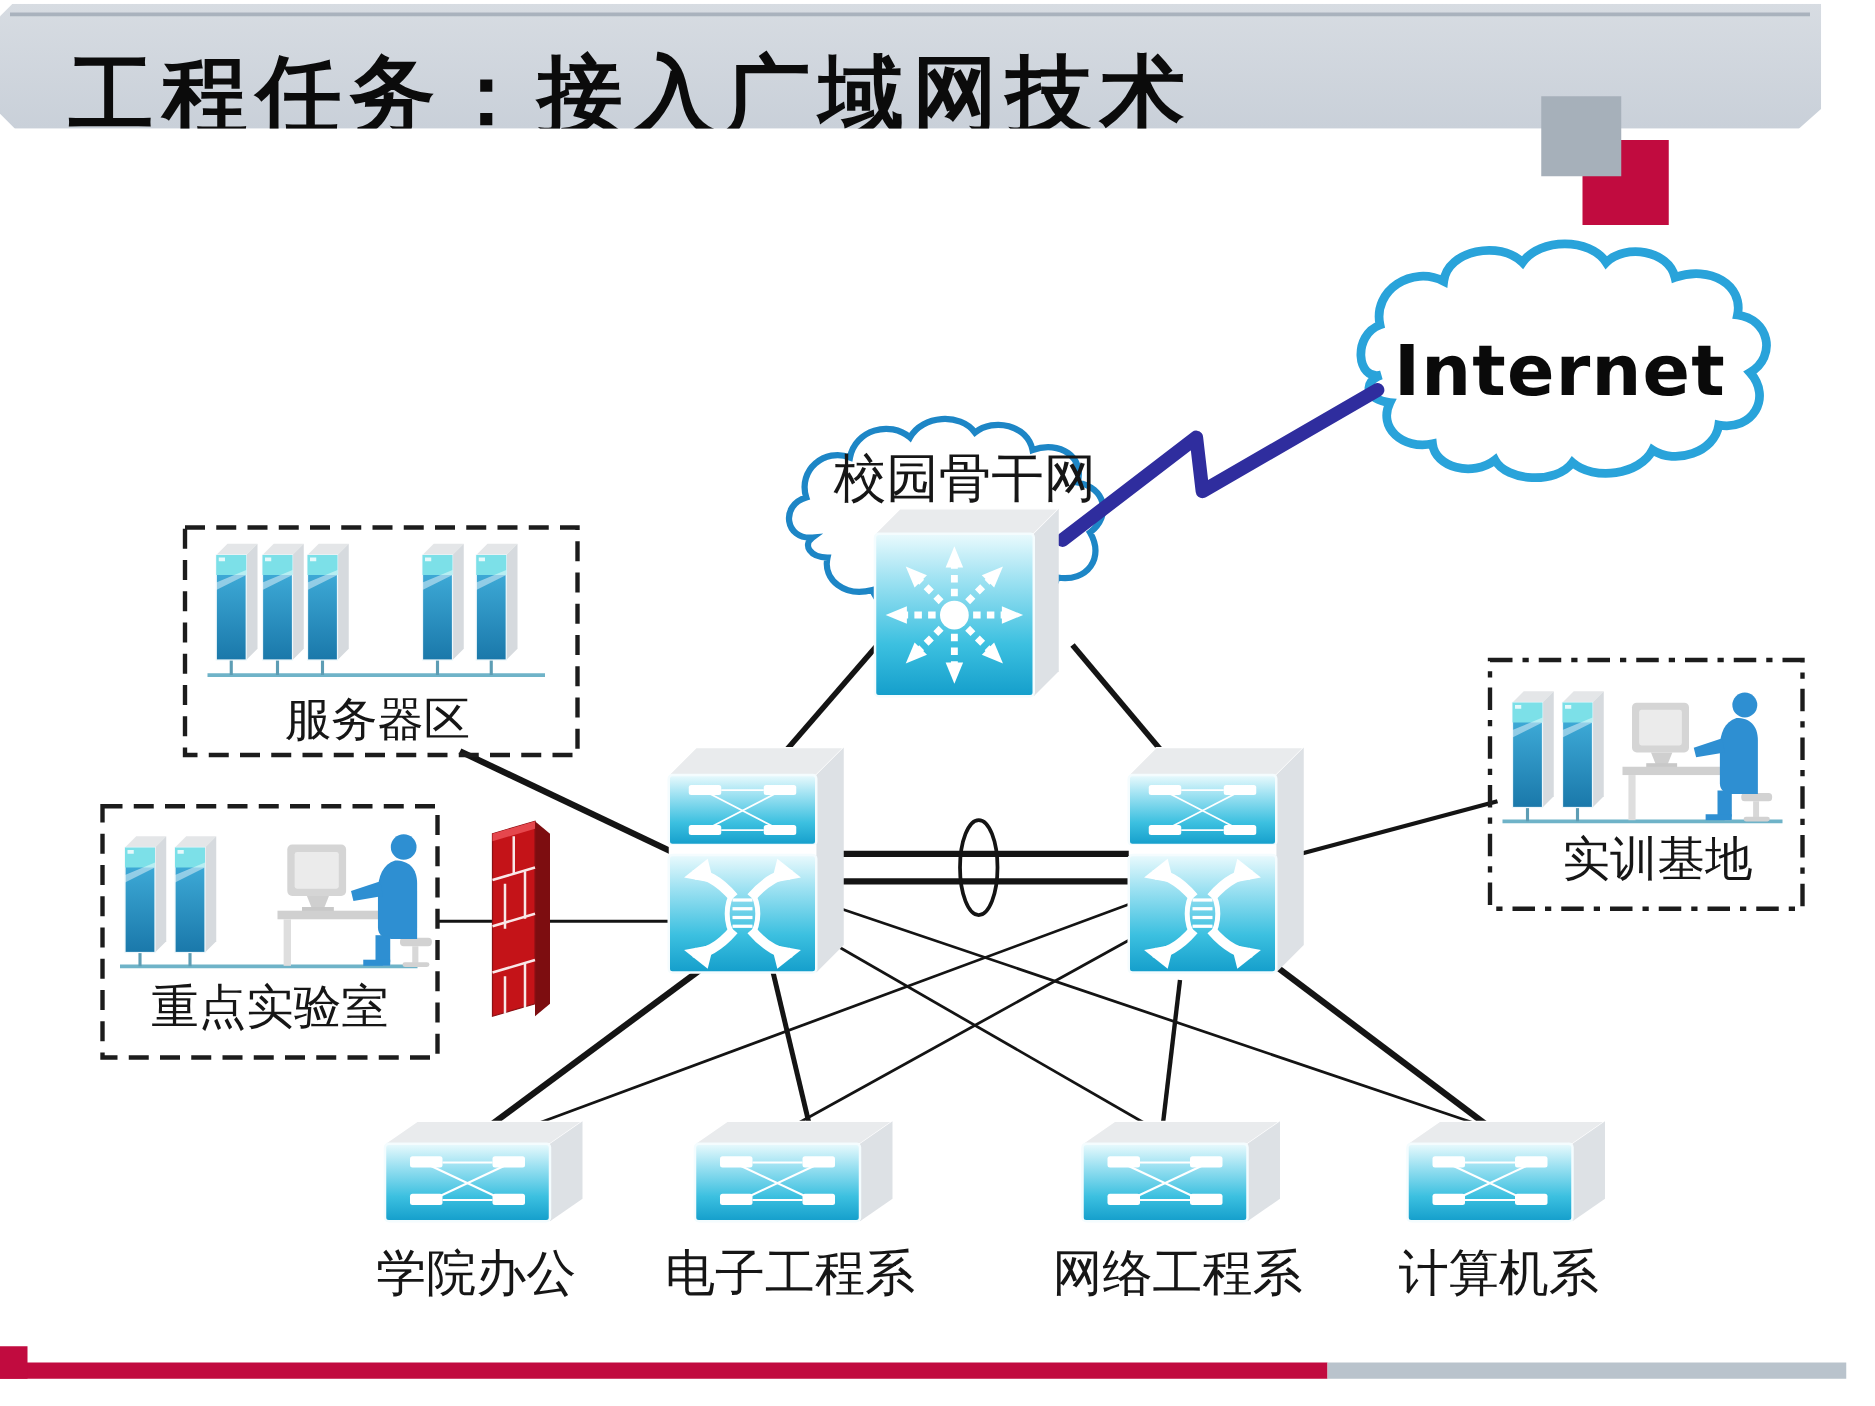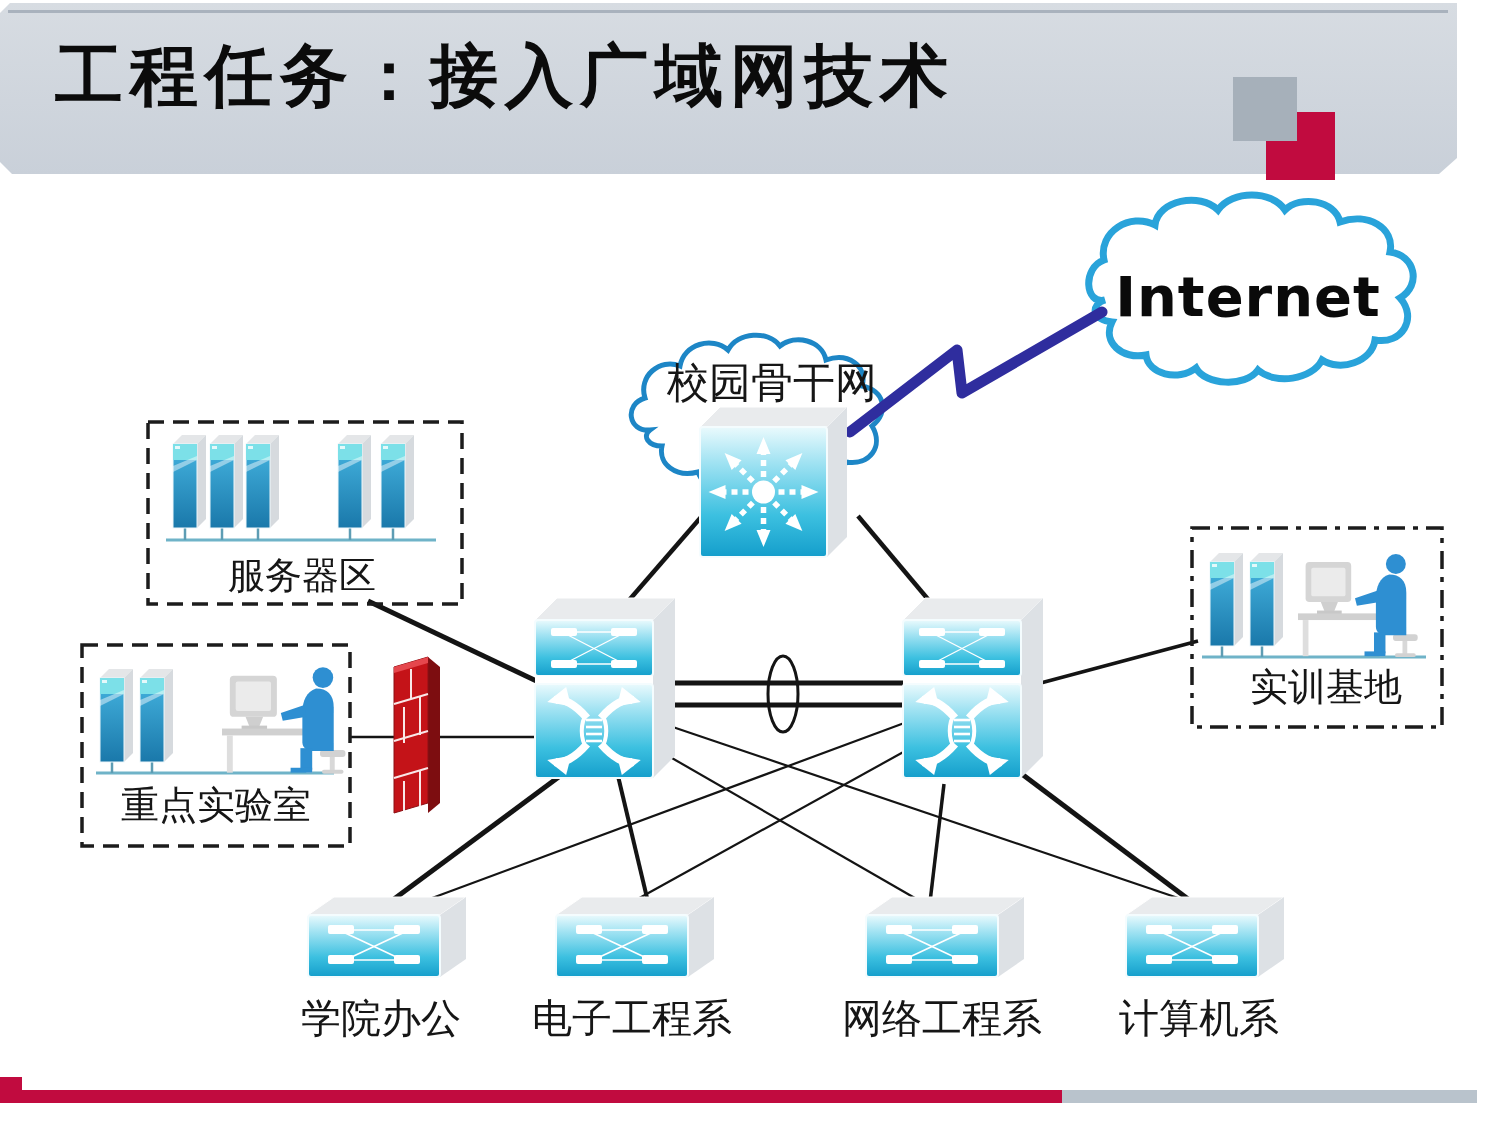--- a/index.html
+++ b/index.html
@@ -1,19 +1,19 @@
 <!DOCTYPE html>
 <html><head>
 <meta charset="utf-8">
 <style>
   html,body{margin:0;padding:0;background:#fff;}
   .slide{position:relative;width:1500px;height:1125px;background:#fff;overflow:hidden;
          font-family:"Liberation Sans","DejaVu Sans",sans-serif;}
   
-  .header{position:absolute;left:0;top:3px;width:1457px;height:171px;
+  .header{position:absolute;left:0;top:3px;width:1457px;height:100px;
           background:linear-gradient(#d7dce2,#c9d0d9);
           clip-path:polygon(10px 0,100% 0,100% calc(100% - 16px),calc(100% - 18px) 100%,12px 100%,0 calc(100% - 12px),0 10px);
           z-index:2;}
   .header-line{position:absolute;left:8px;top:7px;width:1440px;height:3px;background:#a9b2bd;}
   .title{position:absolute;left:55px;top:28px;font-size:68px;font-weight:700;color:#0b0b0b;
          letter-spacing:7px;white-space:nowrap;}
   .deco-gray{position:absolute;left:1233px;top:77px;width:64px;height:64px;background:#a6b0ba;z-index:4;}
   .deco-red{position:absolute;left:1266px;top:112px;width:69px;height:68px;z-index:3;}
   
   .footer-red{position:absolute;left:0;top:1090px;width:1062px;height:13px;z-index:2;}

